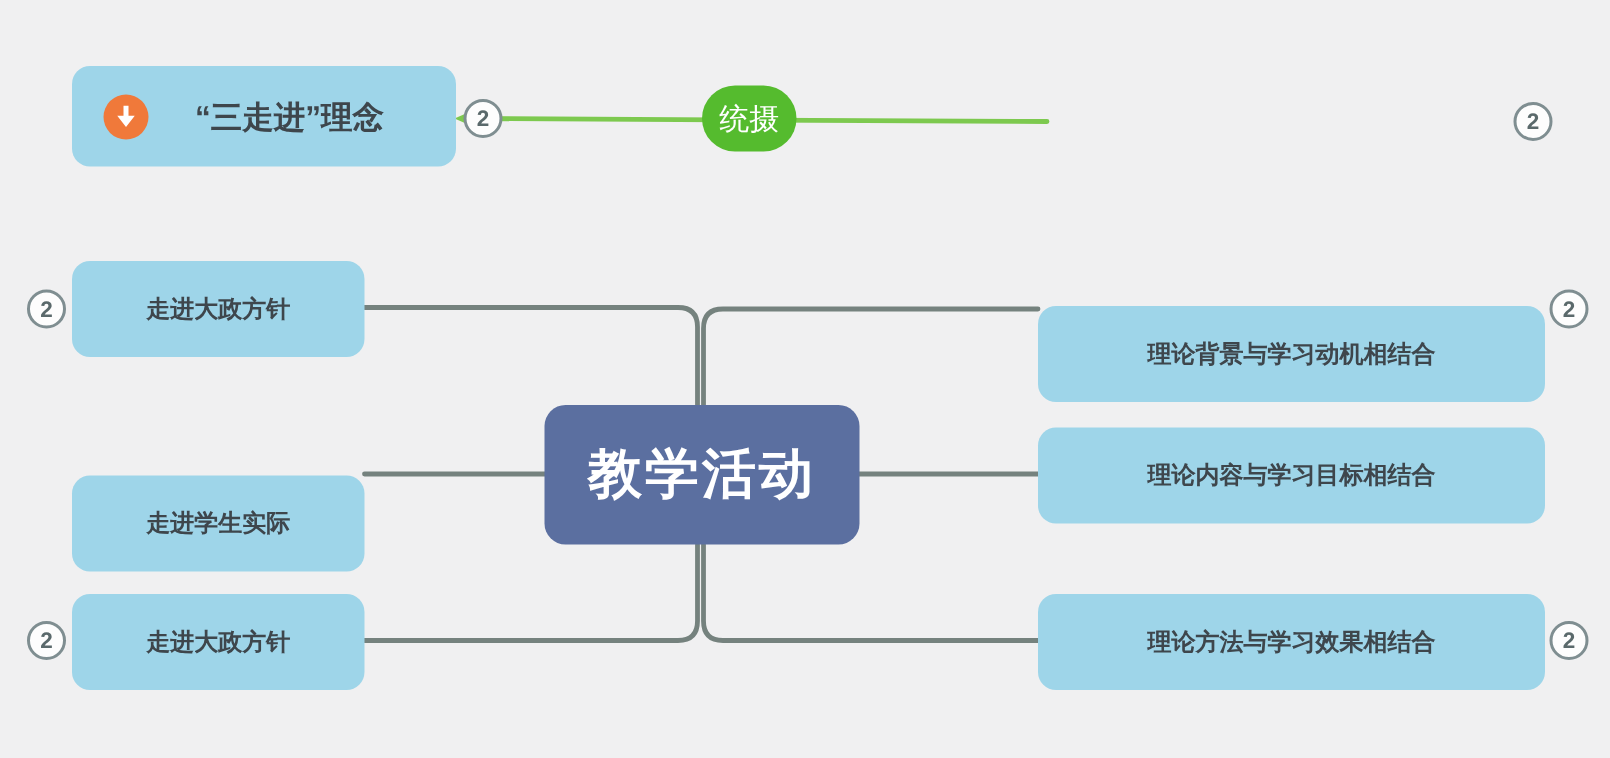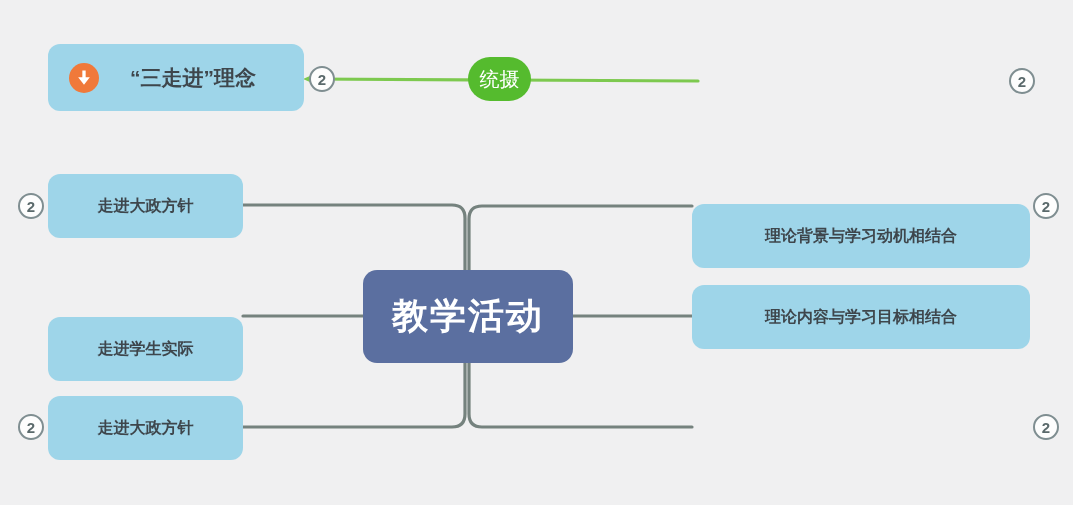--- a/index.html
+++ b/index.html
@@ -154,15 +154,18 @@
 
   <div class="topic side" style="left:692px;top:174px;width:338px;height:64px;margin-top:30px;">
     <span class="label">理论背景与学习动机相结合</span>
   </div>
   <div class="count-badge" style="left:1033px;top:193px;">2</div>
 
   <div class="topic side" style="left:692px;top:285px;width:338px;height:64px;">
     <span class="label">理论内容与学习目标相结合</span>
   </div>
 
+  <div class="topic side" style="left:692px;top:396px;width:338px;height:64px;">
+    <span class="label">理论方法与学习效果相结合</span>
+  </div>
   <div class="count-badge" style="left:1033px;top:414px;">2</div>
 
 </div>
 
 </body></html>

